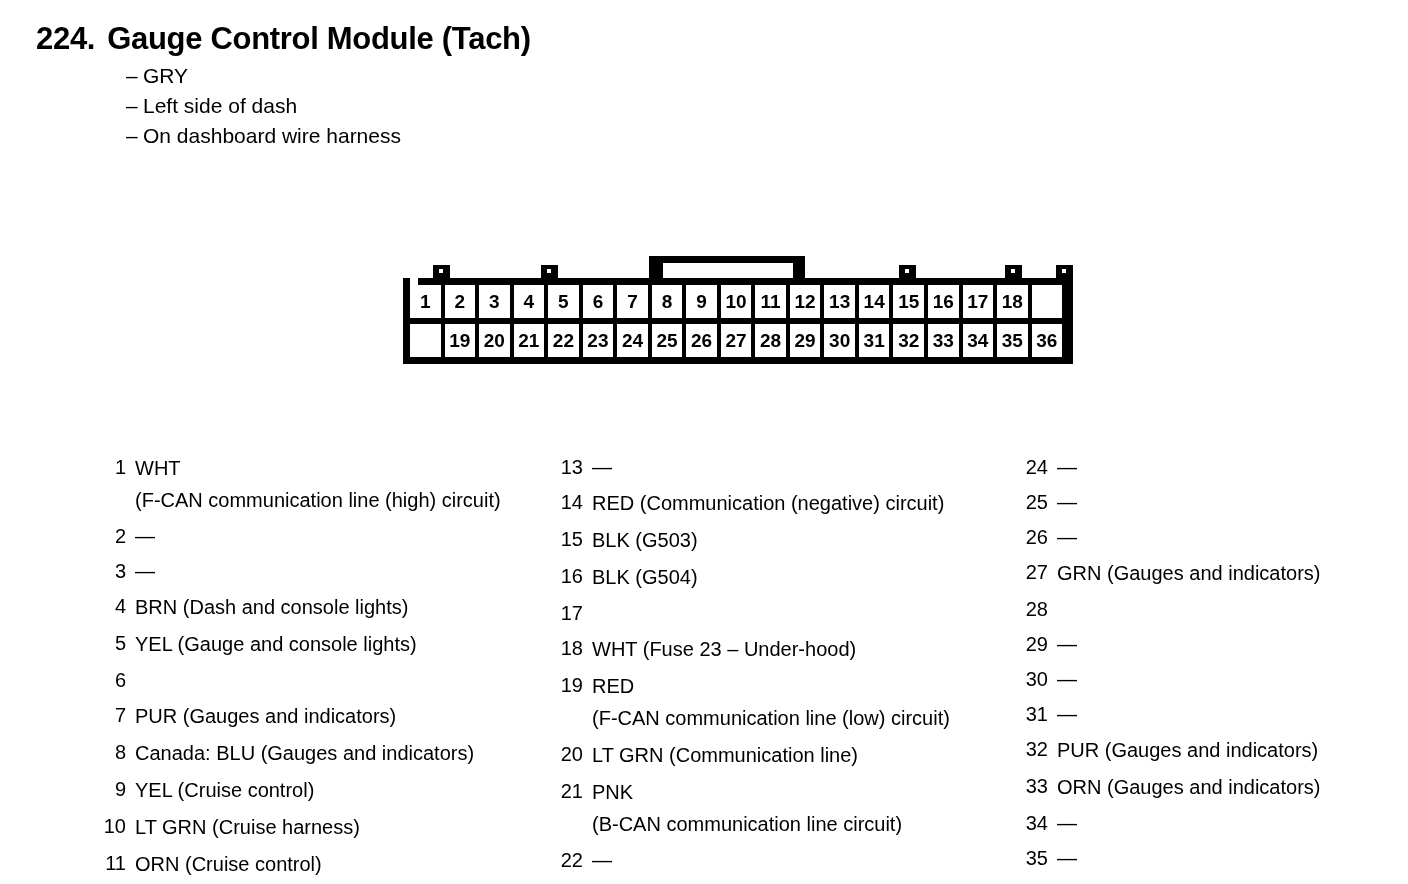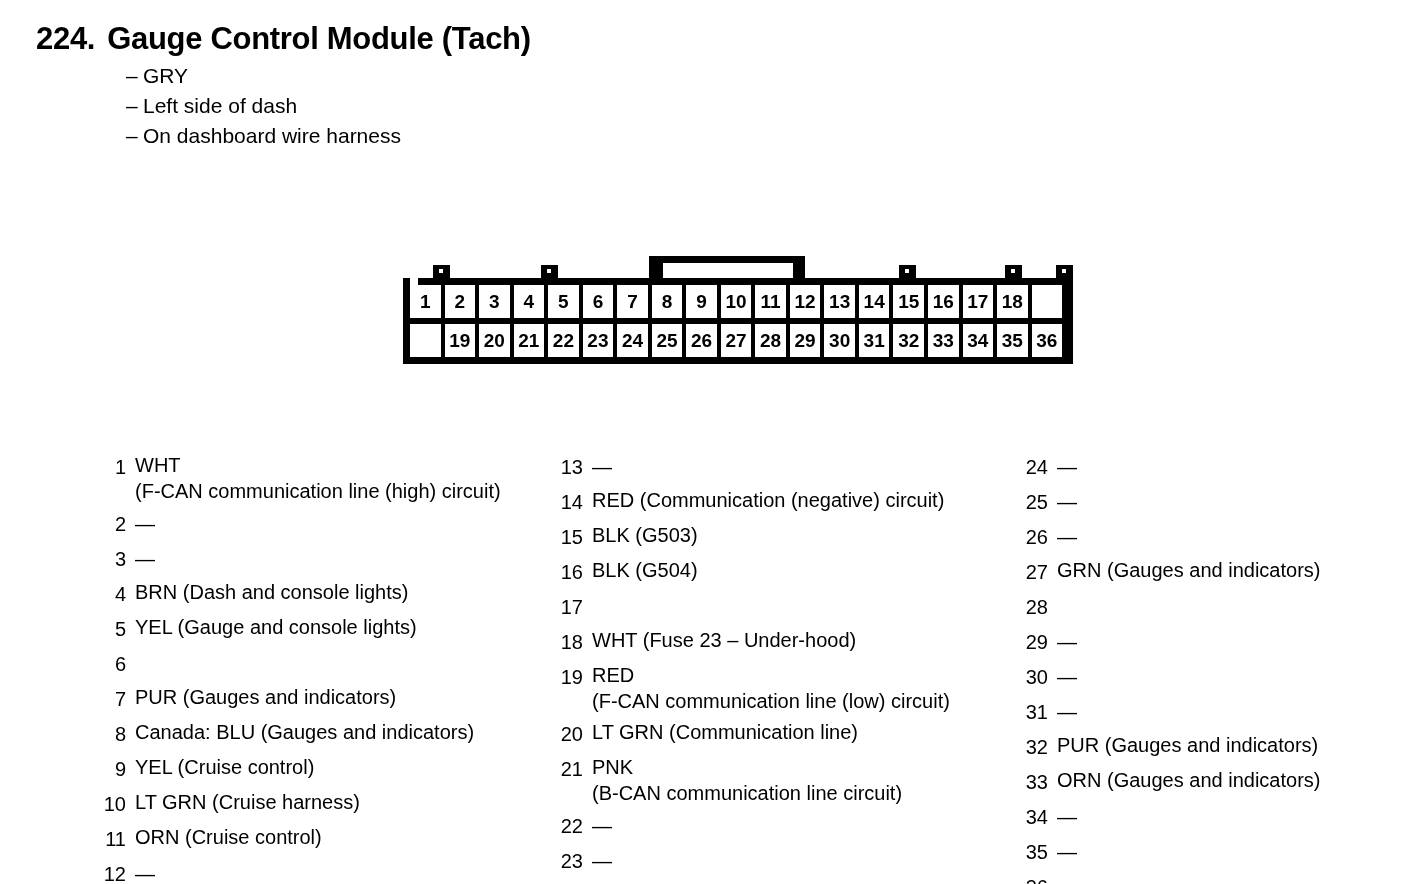--- a/index.html
+++ b/index.html
@@ -181,21 +181,21 @@
     width: 26px;
     text-align: right;
     font-size: 20px;
     line-height: 30px;
     white-space: nowrap;
   }
   .pin-entry-desc {
     flex: 1 1 auto;
     padding-left: 9px;
     font-size: 20px;
-    line-height: 26px;
+    line-height: 32px;
     white-space: pre-line;
   }
   .pin-entry.empty .pin-entry-desc {
     line-height: 30px;
   }
 </style>
 </head>
 <body>
 
 <div id="header-block">

